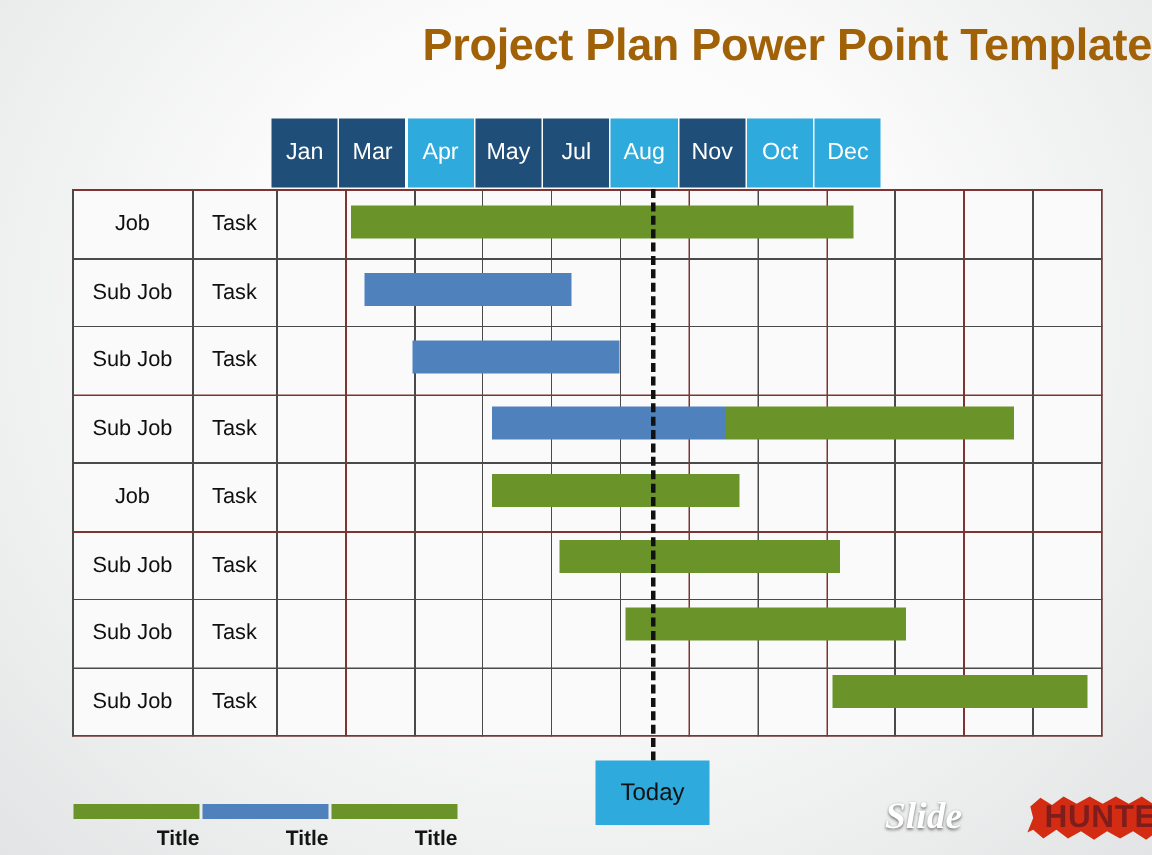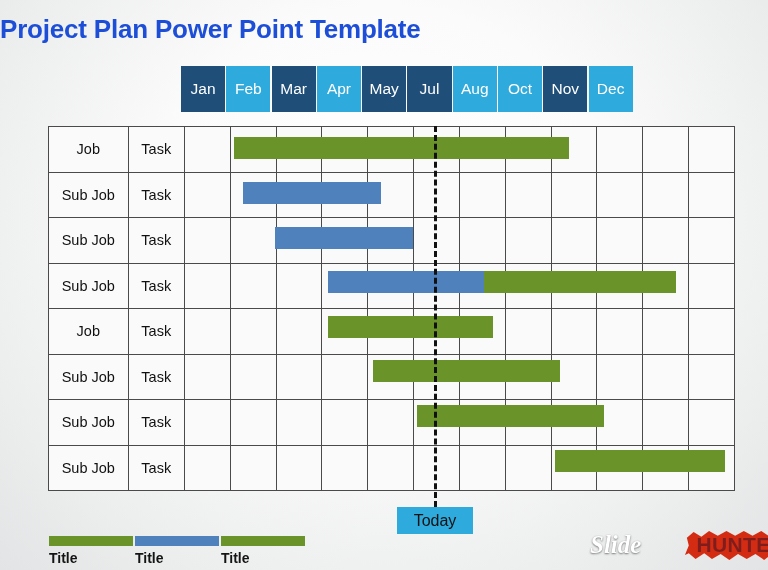--- a/index.html
+++ b/index.html
@@ -14,32 +14,32 @@
     background: radial-gradient(ellipse at 50% 38%, #ffffff 0%, #fbfbfb 42%, #eceded 78%, #e2e4e5 100%);
     position: relative;
   }
 
   
   #slide-title {
     position: absolute;
     left: 0;
     top: 14px;
     width: 768px;
-    text-align: left;
-    font-size: 26px;
+    text-align: right;
+    font-size: 30px;
     font-weight: bold;
-    color: #1d4ed8;
+    color: #a16207;
     letter-spacing: -0.2px;
   }
 
   
   #month-header {
     position: absolute;
     left: 181px;
-    top: 66px;
+    top: 79px;
     height: 46px;
     display: flex;
   }
   .month-cell {
     width: 44.2px;
     height: 46px;
     margin-right: 1.1px;
     display: flex;
     align-items: center;
     justify-content: center;
@@ -107,40 +107,40 @@
     height: 381px;
     border-left: 3px dashed #111111;
   }
 
   
   #today-label {
     position: absolute;
     left: 397px;
     top: 507px;
     width: 76px;
-    height: 27px;
+    height: 43px;
     background: #2eaadc;
     color: #111111;
     font-size: 16px;
     display: flex;
     align-items: center;
     justify-content: center;
   }
 
   
   #legend {
     position: absolute;
     left: 49px;
     top: 536px;
     display: flex;
   }
   .legend-item {
     width: 84px;
     margin-right: 2px;
-    text-align: left;
+    text-align: right;
   }
   .legend-swatch {
     height: 10px;
     width: 100%;
   }
   .legend-label {
     margin-top: 4px;
     font-size: 14px;
     font-weight: bold;
     color: #141414;
@@ -188,28 +188,27 @@
     padding: 1px 7px;
   }
 </style>
 </head>
 <body>
 
 <div id="slide-title">Project Plan Power Point Template</div>
 
 <div id="month-header">
     <div class="month-cell month-dark">Jan</div>
-    <div class="month-cell month-light">Feb</div>
     <div class="month-cell month-dark">Mar</div>
     <div class="month-cell month-light">Apr</div>
     <div class="month-cell month-dark">May</div>
     <div class="month-cell month-dark">Jul</div>
     <div class="month-cell month-light">Aug</div>
+    <div class="month-cell month-dark">Nov</div>
     <div class="month-cell month-light">Oct</div>
-    <div class="month-cell month-dark">Nov</div>
     <div class="month-cell month-light">Dec</div>
   </div>
 
 <table id="gantt-table">
   <tbody id="gantt-body">
       <tr>
         <td class="col-job">Job</td>
         <td class="col-task">Task</td>
         <td class="col-month"></td>
         <td class="col-month"></td>

